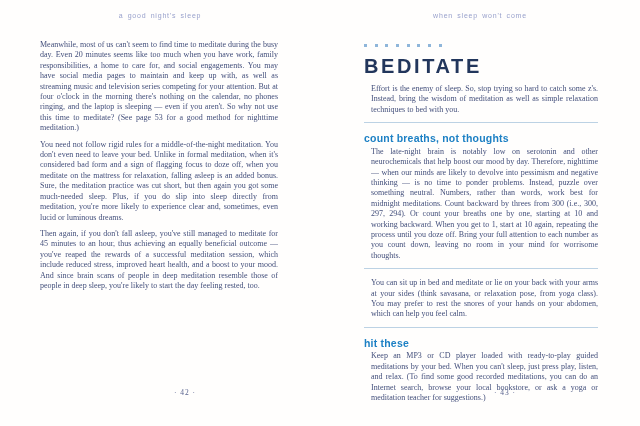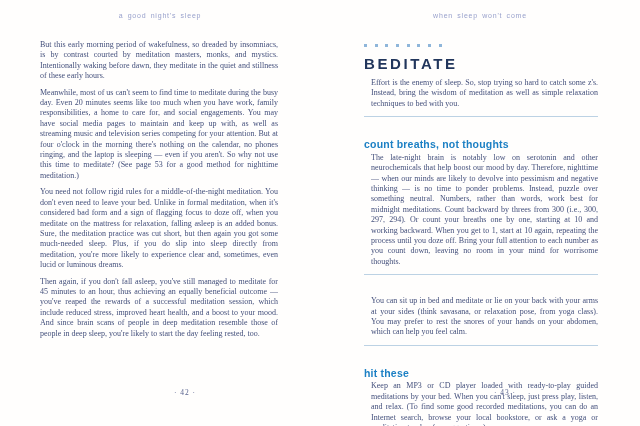--- a/index.html
+++ b/index.html
@@ -82,53 +82,52 @@
     display: inline-block;
     width: 3px;
     height: 3px;
     margin-right: 7.7px;
     background: #8fb6da;
   }
 
   .chapter-title {
     font-family: "Liberation Sans", sans-serif;
     font-weight: bold;
-    font-size: 15px;
+    font-size: 20px;
     letter-spacing: 2.6px;
     color: #22365c;
     margin: 0 0 6px 0;
   }
 
   .intro-para { margin-bottom: 8px; }
 
   .section {
     border-top: 1px solid #bcd2e4;
     margin-top: 7px;
-    padding-top: 21px;
+    padding-top: 9px;
   }
   .section-heading {
     font-family: "Liberation Sans", sans-serif;
     font-weight: bold;
     font-size: 10.5px;
     letter-spacing: 0.2px;
     color: #1d80c4;
     margin: 0 0 2.5px 0;
   }
   .italic { }
 </style>
 </head>
 <body>
 
 <div class="spread">
 
   <div class="page page-left">
     <div class="running-head">a good night's sleep</div>
 
     <div class="text-col">
-      <p class="body-para">But this early morning period of wakefulness, so dreaded by insomniacs, is by contrast courted by meditation masters, monks, and mystics. Intentionally waking before dawn, they meditate in the quiet and stillness of these early hours.</p>
       <p class="body-para">Meanwhile, most of us can't seem to find time to meditate during the busy day. Even 20 minutes seems like too much when you have work, family responsibilities, a home to care for, and social engagements. You may have social media pages to maintain and keep up with, as well as streaming music and television series competing for your attention. But at four o'clock in the morning there's nothing on the calendar, no phones ringing, and the laptop is sleeping — even if you aren't. So why not use this time to meditate? (See page 53 for a good method for nighttime meditation.)</p>
       <p class="body-para">You need not follow rigid rules for a middle-of-the-night meditation. You don't even need to leave your bed. Unlike in formal meditation, when it's considered bad form and a sign of flagging focus to doze off, when you meditate on the mattress for relaxation, falling asleep is an added bonus. Sure, the meditation practice was cut short, but then again you got some much-needed sleep. Plus, if you do slip into sleep directly from meditation, you're more likely to experience clear and, sometimes, even lucid or luminous dreams.</p>
       <p class="body-para">Then again, if you don't fall asleep, you've still managed to meditate for 45 minutes to an hour, thus achieving an equally beneficial outcome — you've reaped the rewards of a successful meditation session, which include reduced stress, improved heart health, and a boost to your mood. And since brain scans of people in deep meditation resemble those of people in deep sleep, you're likely to start the day feeling rested, too.</p>
     </div>
 
     <div class="page-number">· 42 ·</div>
   </div>
 
   <div class="page page-right">
     <div class="running-head">when sleep won't come</div>

